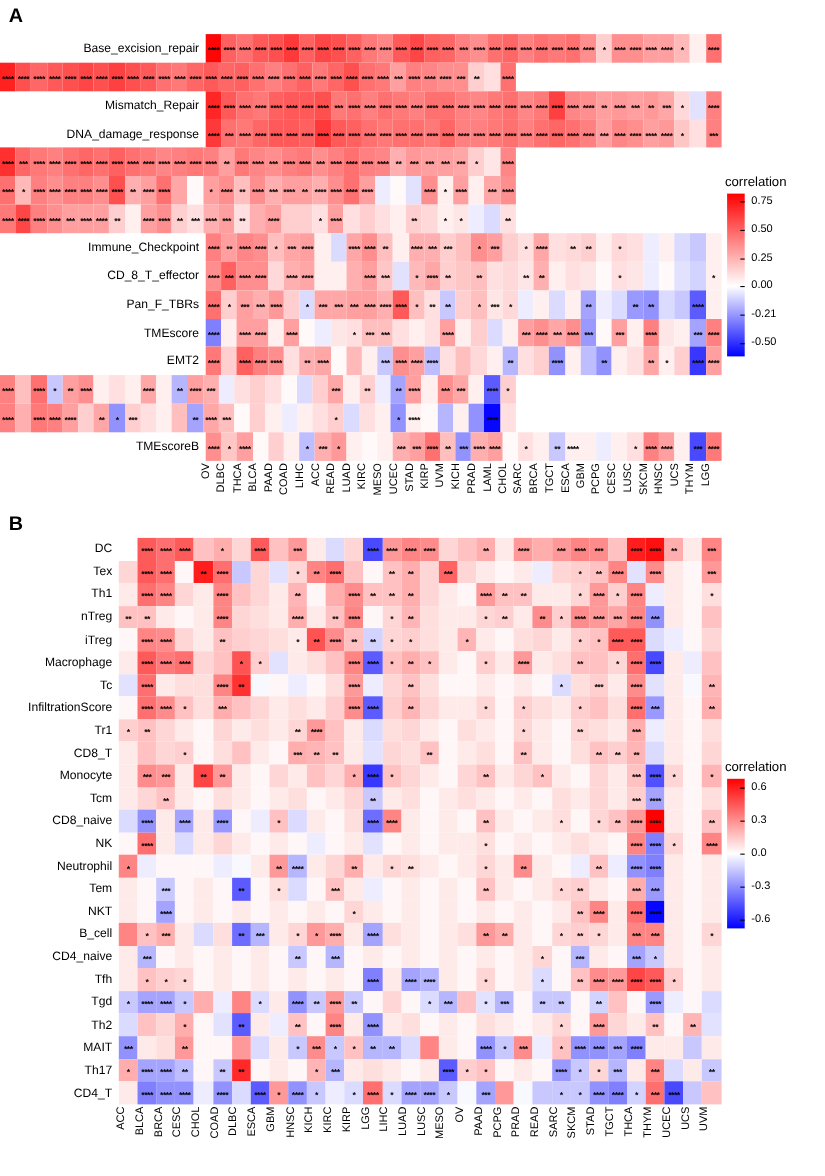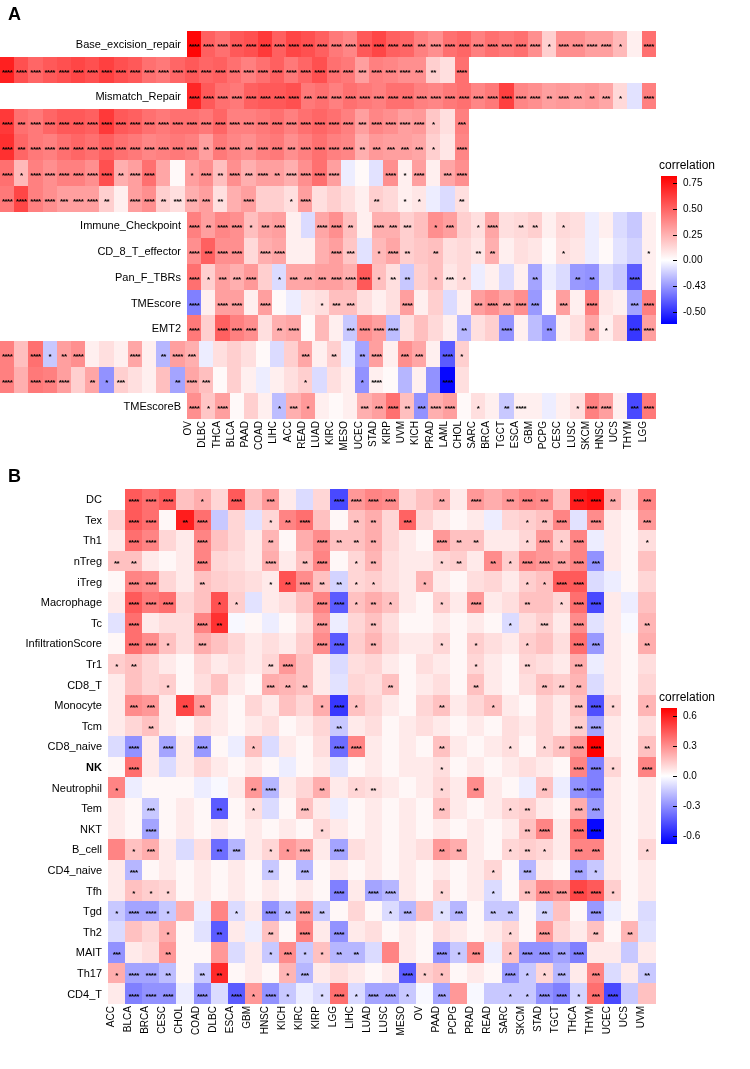--- a/index.html
+++ b/index.html
@@ -324,20 +324,21 @@
         </div>
         <div class="hm-cell" style="width: 14.21px; height: 25.87px; background: rgb(255, 217, 217);">
           <span class="stars">*</span>
         </div>
         <div class="hm-cell" style="width: 14.21px; height: 25.87px; background: rgb(226, 226, 255);"></div>
         <div class="hm-cell" style="width: 14.21px; height: 25.87px; background: rgb(255, 128, 128);">
           <span class="stars">****</span>
         </div>
       </div>
       <div class="hm-row" style="height: 25.87px;">
+        <div class="hm-rowlabel" style="width: 181px; height: 25.87px;">DNA_damage_response</div>
         <div class="hm-cell" style="width: 14.21px; height: 25.87px; background: rgb(255, 57, 57);">
           <span class="stars">****</span>
         </div>
         <div class="hm-cell" style="width: 14.21px; height: 25.87px; background: rgb(255, 112, 112);">
           <span class="stars">***</span>
         </div>
         <div class="hm-cell" style="width: 14.21px; height: 25.87px; background: rgb(255, 121, 121);">
           <span class="stars">****</span>
         </div>
         <div class="hm-cell" style="width: 14.21px; height: 25.87px; background: rgb(255, 102, 102);">
@@ -2155,21 +2156,21 @@
         <div class="hm-cell" style="width: 17.12px; height: 20.6px; background: rgb(255, 0, 0);">
           <span class="stars">****</span>
         </div>
         <div class="hm-cell" style="width: 17.12px; height: 20.6px; background: rgb(255, 234, 234);"></div>
         <div class="hm-cell" style="width: 17.12px; height: 20.6px; background: rgb(255, 247, 247);"></div>
         <div class="hm-cell" style="width: 17.12px; height: 20.6px; background: rgb(255, 193, 193);">
           <span class="stars">**</span>
         </div>
       </div>
       <div class="hm-row" style="height: 20.6px;">
-        <div class="hm-rowlabel" style="width: 102px; height: 20.6px; font-weight: bold;">NK</div>
+        <div class="hm-rowlabel" style="width: 102px; height: 20.6px;">NK</div>
         <div class="hm-cell" style="width: 17.12px; height: 20.6px; background: rgb(255, 247, 247);"></div>
         <div class="hm-cell" style="width: 17.12px; height: 20.6px; background: rgb(255, 111, 111);">
           <span class="stars">****</span>
         </div>
         <div class="hm-cell" style="width: 17.12px; height: 20.6px; background: rgb(255, 234, 234);"></div>
         <div class="hm-cell" style="width: 17.12px; height: 20.6px; background: rgb(219, 219, 255);"></div>
         <div class="hm-cell" style="width: 17.12px; height: 20.6px; background: rgb(255, 234, 234);"></div>
         <div class="hm-cell" style="width: 17.12px; height: 20.6px; background: rgb(255, 214, 214);"></div>
         <div class="hm-cell" style="width: 17.12px; height: 20.6px; background: rgb(255, 234, 234);"></div>
         <div class="hm-cell" style="width: 17.12px; height: 20.6px; background: rgb(255, 247, 247);"></div>
@@ -2987,21 +2988,21 @@
         <div class="legend-bar" style="height: 148px; background: linear-gradient(rgb(255, 0, 0) 0%, rgb(255, 255, 255) 56.9%, rgb(0, 0, 255) 100%);"></div>
         <div class="legend-tick-line" style="top: 7.2px;"></div>
         <div class="legend-tick-label" style="top: 2.2px;">0.75</div>
         <div class="legend-tick-line" style="top: 32.9px;"></div>
         <div class="legend-tick-label" style="top: 27.9px;">0.50</div>
         <div class="legend-tick-line" style="top: 58.6px;"></div>
         <div class="legend-tick-label" style="top: 53.6px;">0.25</div>
         <div class="legend-tick-line" style="top: 84.3px;"></div>
         <div class="legend-tick-label" style="top: 79.3px;">0.00</div>
         <div class="legend-tick-line" style="top: 110px;"></div>
-        <div class="legend-tick-label" style="top: 105px;">-0.43</div>
+        <div class="legend-tick-label" style="top: 105px;">-0.21</div>
         <div class="legend-tick-line" style="top: 135.7px;"></div>
         <div class="legend-tick-label" style="top: 130.7px;">-0.50</div>
       </div>
     </div>
   <div id="legendB" class="legend" style="top:690px">
       <div class="legend-title">correlation</div>
       <div class="legend-body" style="height: 136px;">
         <div class="legend-bar" style="height: 136px; background: linear-gradient(rgb(255, 0, 0) 0%, rgb(255, 255, 255) 50%, rgb(0, 0, 255) 100%);"></div>
         <div class="legend-tick-line" style="top: 8px;"></div>
         <div class="legend-tick-label" style="top: 3px;">0.6</div>

